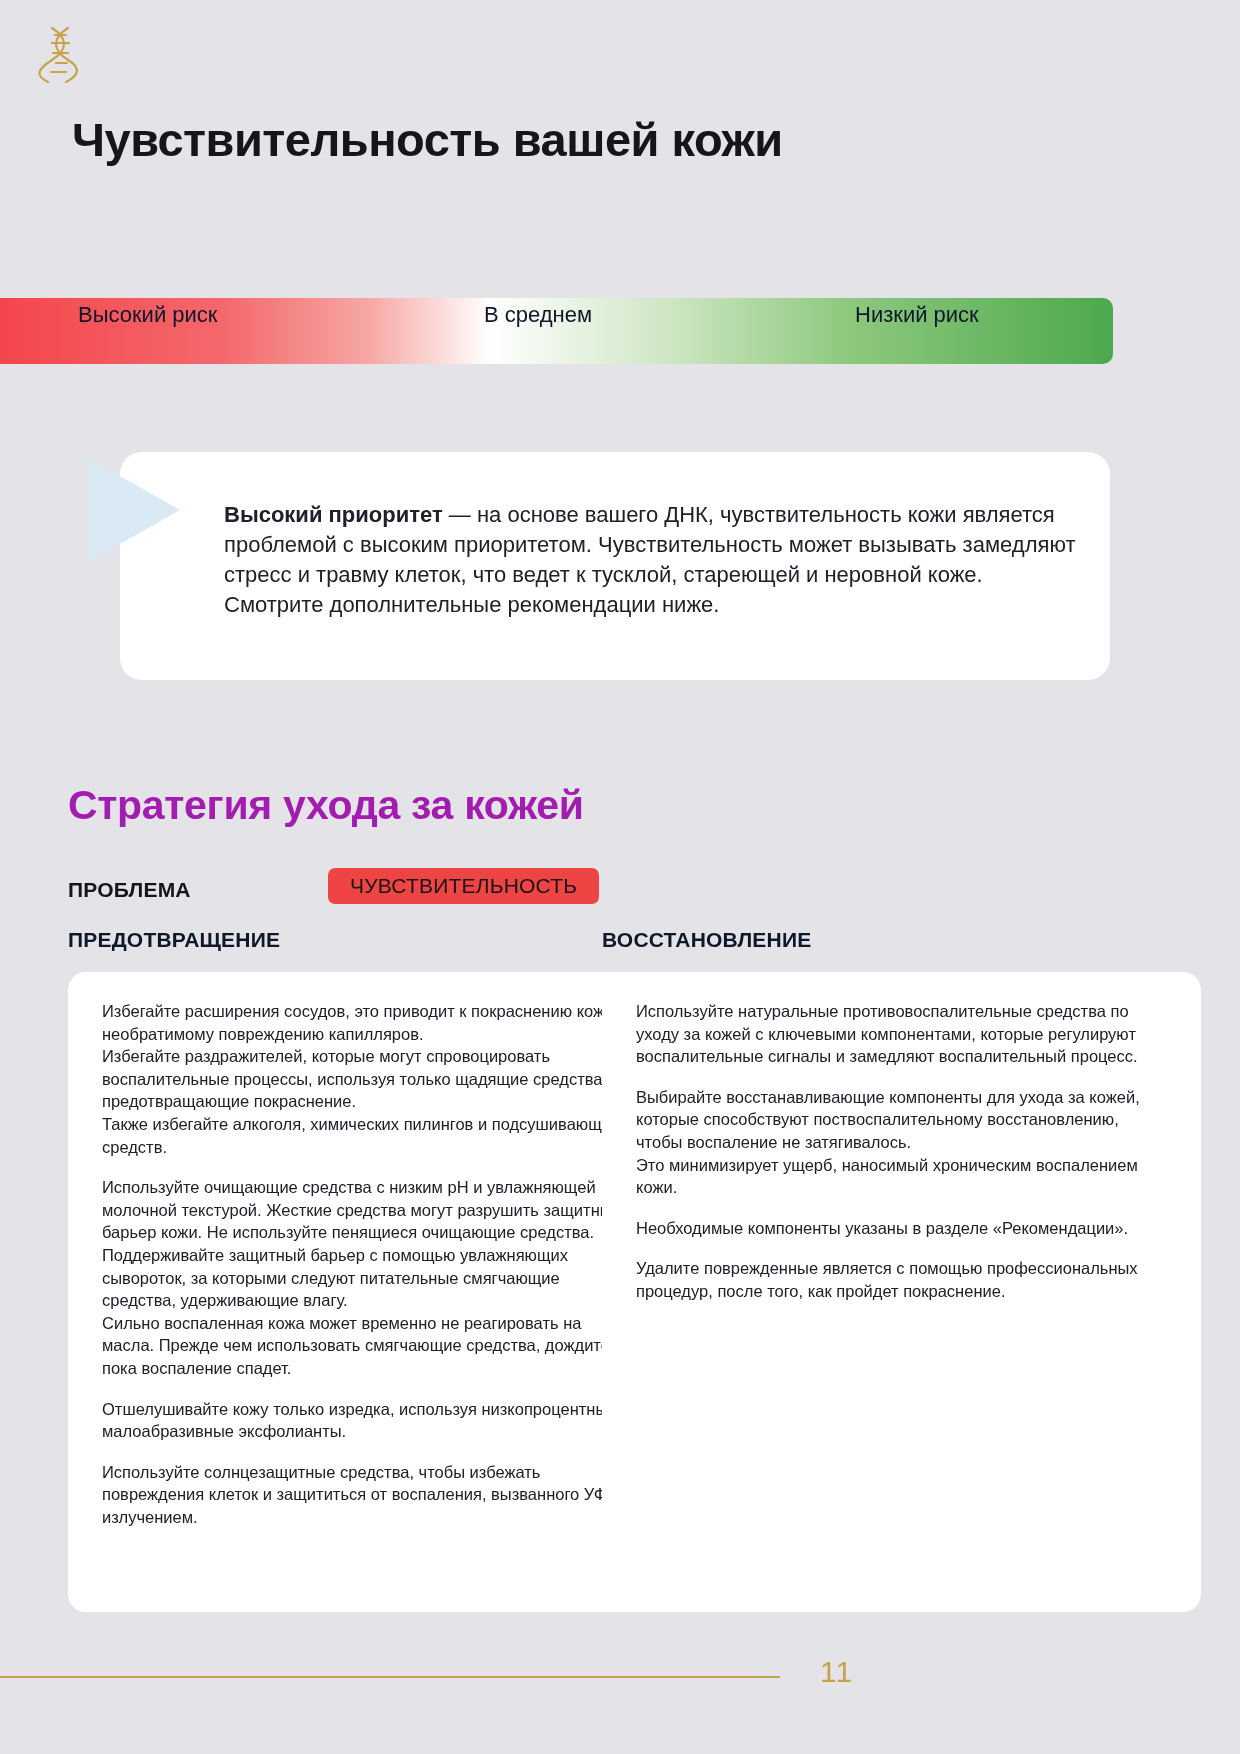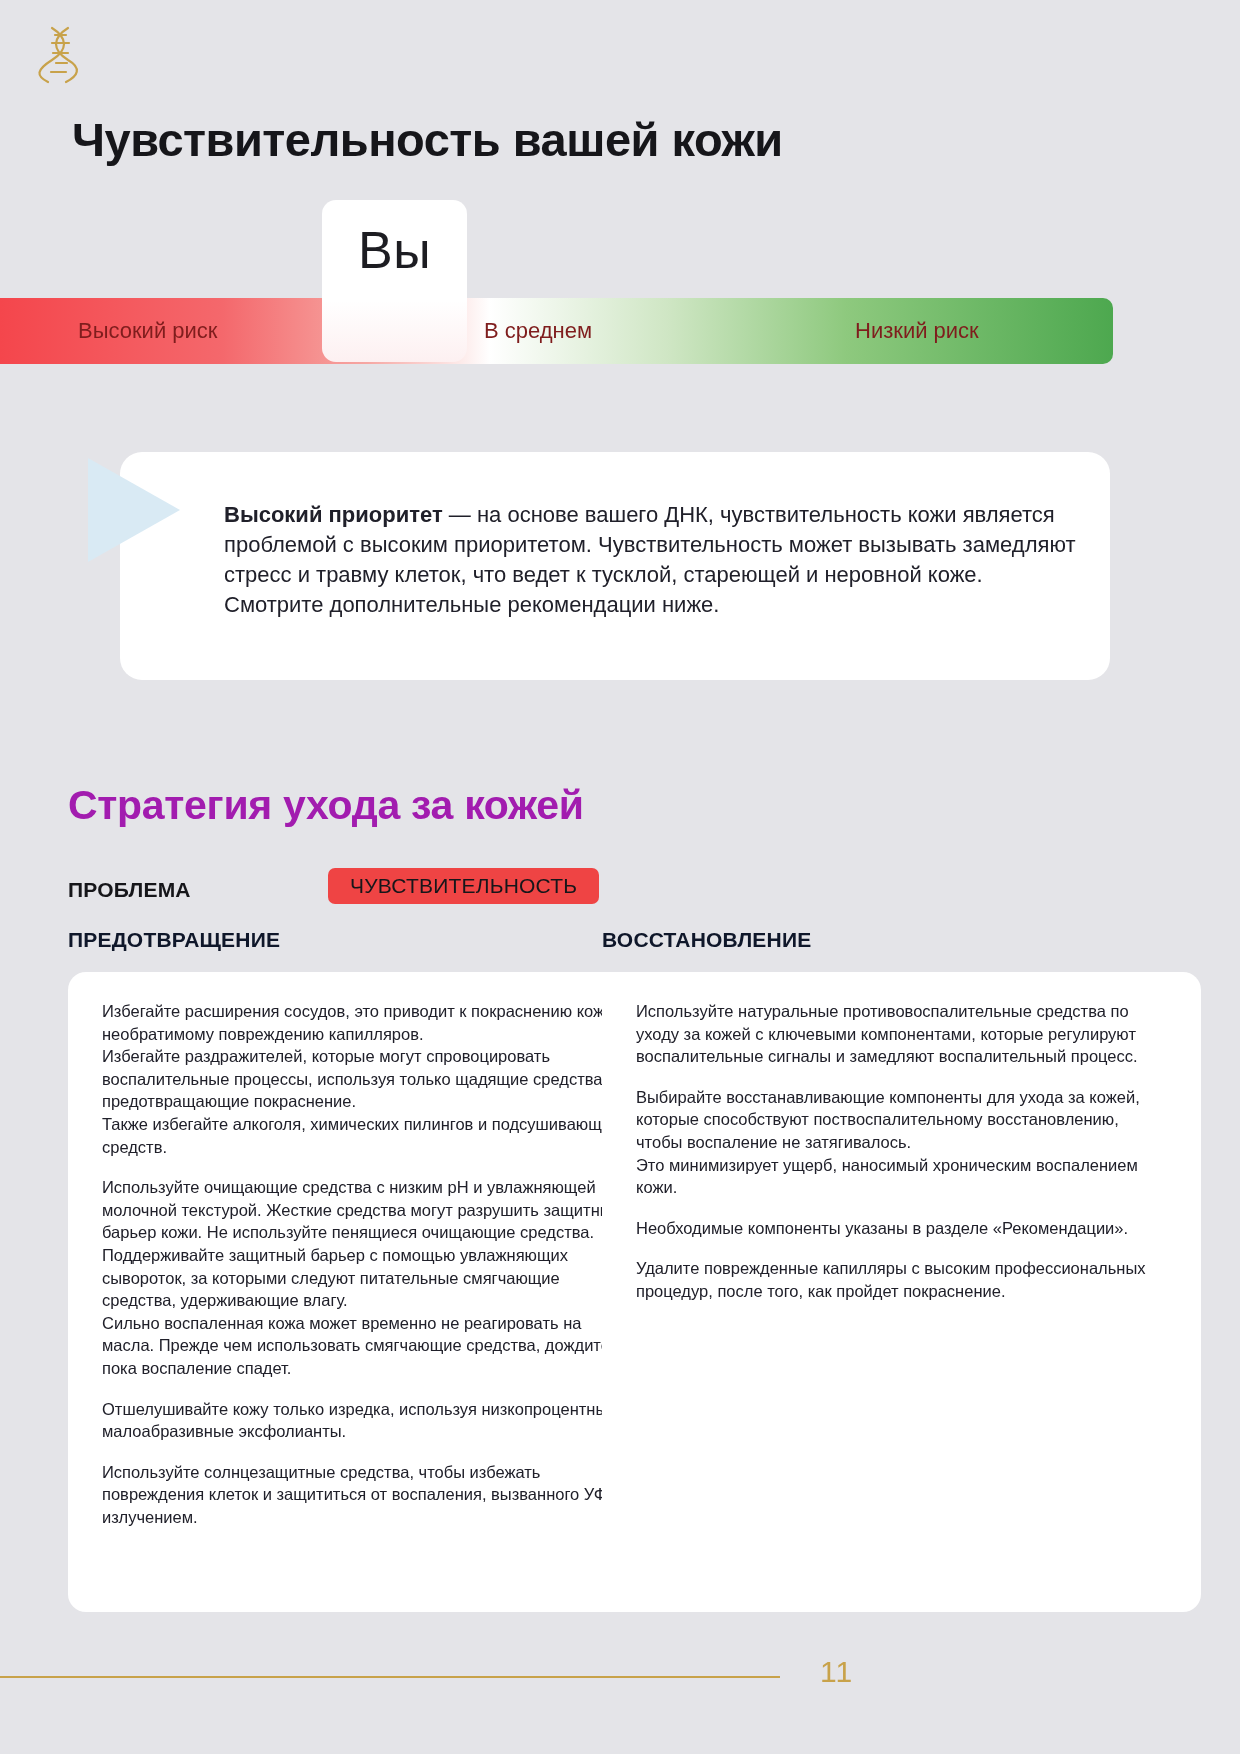--- a/index.html
+++ b/index.html
@@ -62,23 +62,23 @@
       #f4464c 0%,
       #f4686c 20%,
       #f6a7a3 33%,
       #ffffff 44%,
       #cfe6c4 60%,
       #8ec97e 76%,
       #4da84f 100%);
   }
   .scale-label {
     position: absolute;
-    top: 20px;
+    top: 4px;
     font-size: 22px;
-    color: #7f1d1d;
+    color: #0f172a;
     white-space: nowrap;
   }
   .scale-label.high { left: 78px; }
   .scale-label.mid { left: 484px; }
   .scale-label.low { left: 855px; font-weight: normal;}
   .you-marker {
     position: absolute;
     left: 322px;
     top: -98px;
     width: 145px;
@@ -225,23 +225,20 @@
         <path d="M34 6 C18 16, 18 28, 34 38 C48 46, 44 54, 32 60"></path>
         <path d="M21 13 L32 13 M18 21 L35 21 M19 31 L34 31 M22 41 L33 41 M17 50 L32 50"></path>
       </g>
     </svg>
   </div>
 
   <div class="main-title">Чувствительность вашей кожи</div>
 
   <div class="scale-wrap">
     <div class="scale-bar"></div>
-    <div class="you-marker">
-      <span>Вы</span>
-    </div>
     <div class="scale-label high">Высокий риск</div>
     <div class="scale-label mid">В среднем</div>
     <div class="scale-label low">Низкий риск</div>
   </div>
 
   <div class="callout-arrow"></div>
   <div class="callout">
     <div class="callout-text">
       <b>Высокий приоритет</b><span> — на основе вашего ДНК, чувствительность кожи является проблемой с высоким приоритетом. Чувствительность может вызывать замедляют стресс и травму клеток, что ведет к тусклой, стареющей и неровной коже. Смотрите дополнительные рекомендации ниже.</span>
     </div>
@@ -261,20 +258,20 @@
         <p>Отшелушивайте кожу только изредка, используя низкопроцентные и малоабразивные эксфолианты.</p>
         <p>Используйте солнцезащитные средства, чтобы избежать повреждения клеток и защититься от воспаления, вызванного УФ-излучением.</p>
       </div>
   </div>
 
   <div class="card right">
     <div class="card-inner" id="recovery-body">
         <p>Используйте натуральные противовоспалительные средства по уходу за кожей с ключевыми компонентами, которые регулируют воспалительные сигналы и замедляют воспалительный процесс.</p>
         <p>Выбирайте восстанавливающие компоненты для ухода за кожей, которые способствуют поствоспалительному восстановлению, чтобы воспаление не затягивалось.<br>Это минимизирует ущерб, наносимый хроническим воспалением кожи.</p>
         <p>Необходимые компоненты указаны в разделе «Рекомендации».</p>
-        <p>Удалите поврежденные капилляры с высоким профессиональных процедур, после того, как пройдет покраснение.</p>
+        <p>Удалите поврежденные является с помощью профессиональных процедур, после того, как пройдет покраснение.</p>
       </div>
   </div>
 
   <div class="footer-rule"></div>
   <div class="page-number">11</div>
 
 </div>
 
 </body></html>

